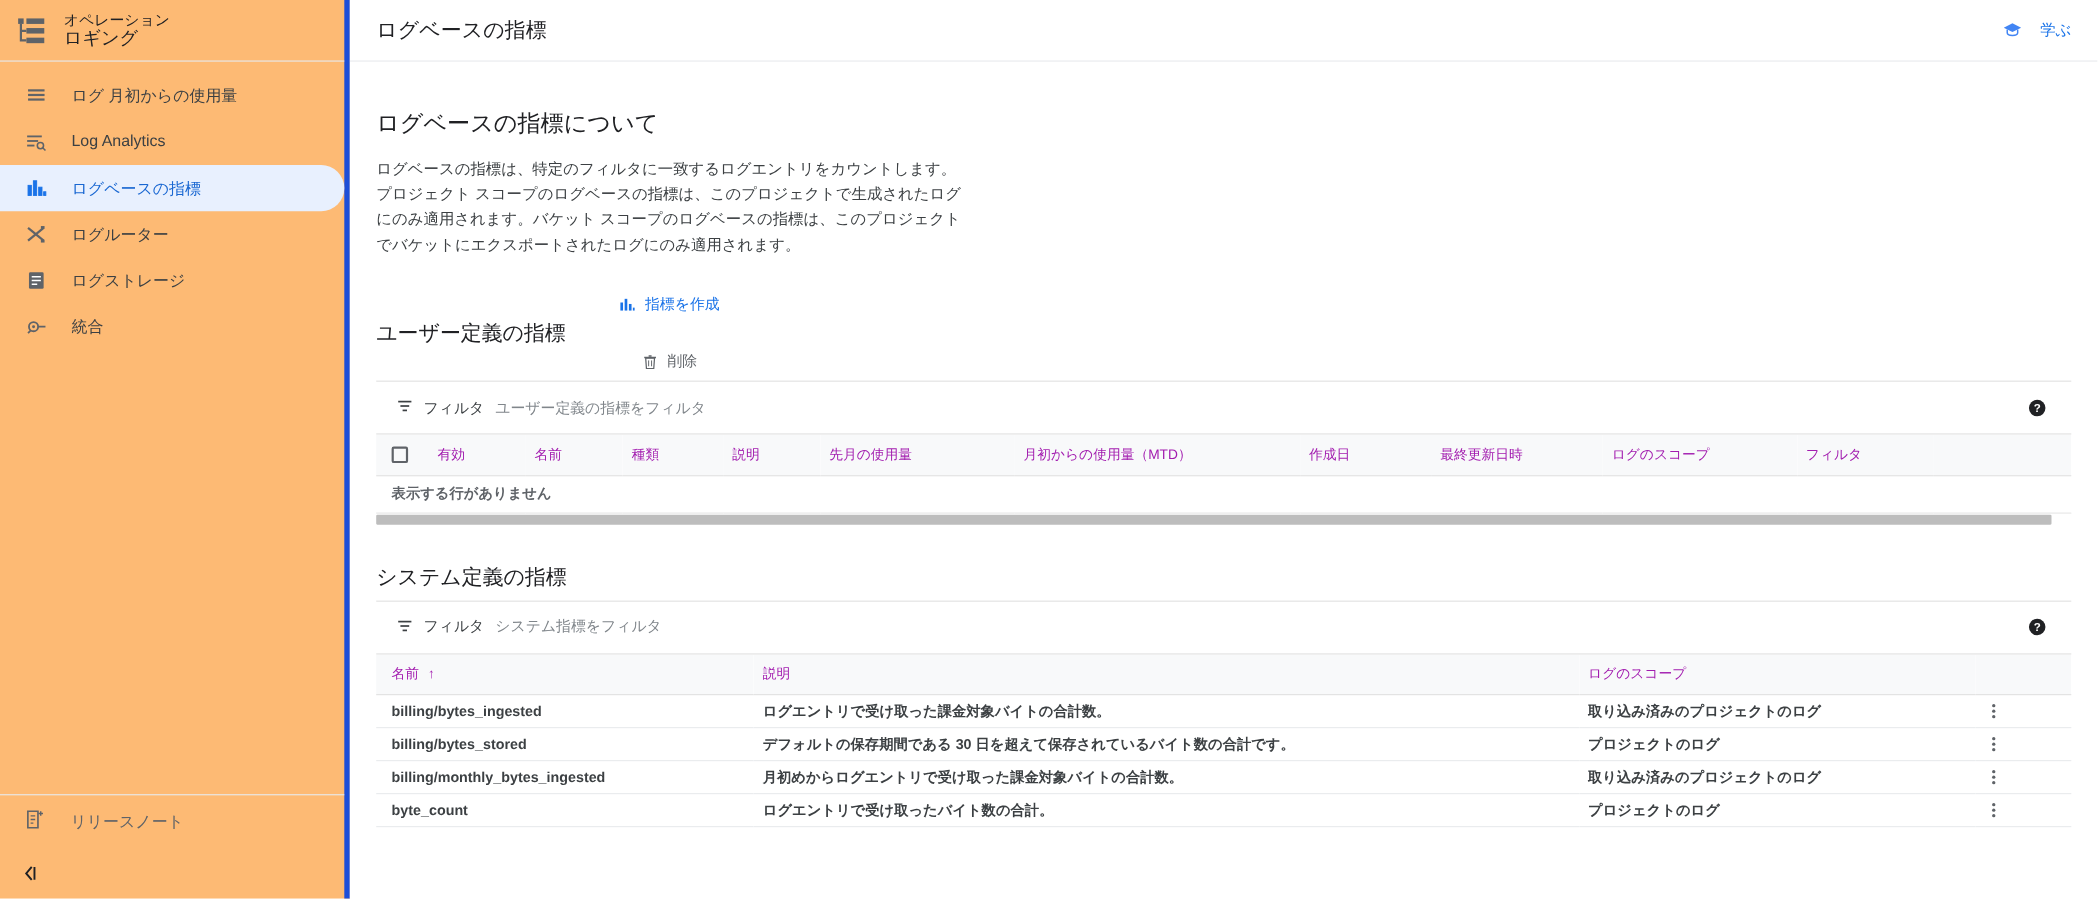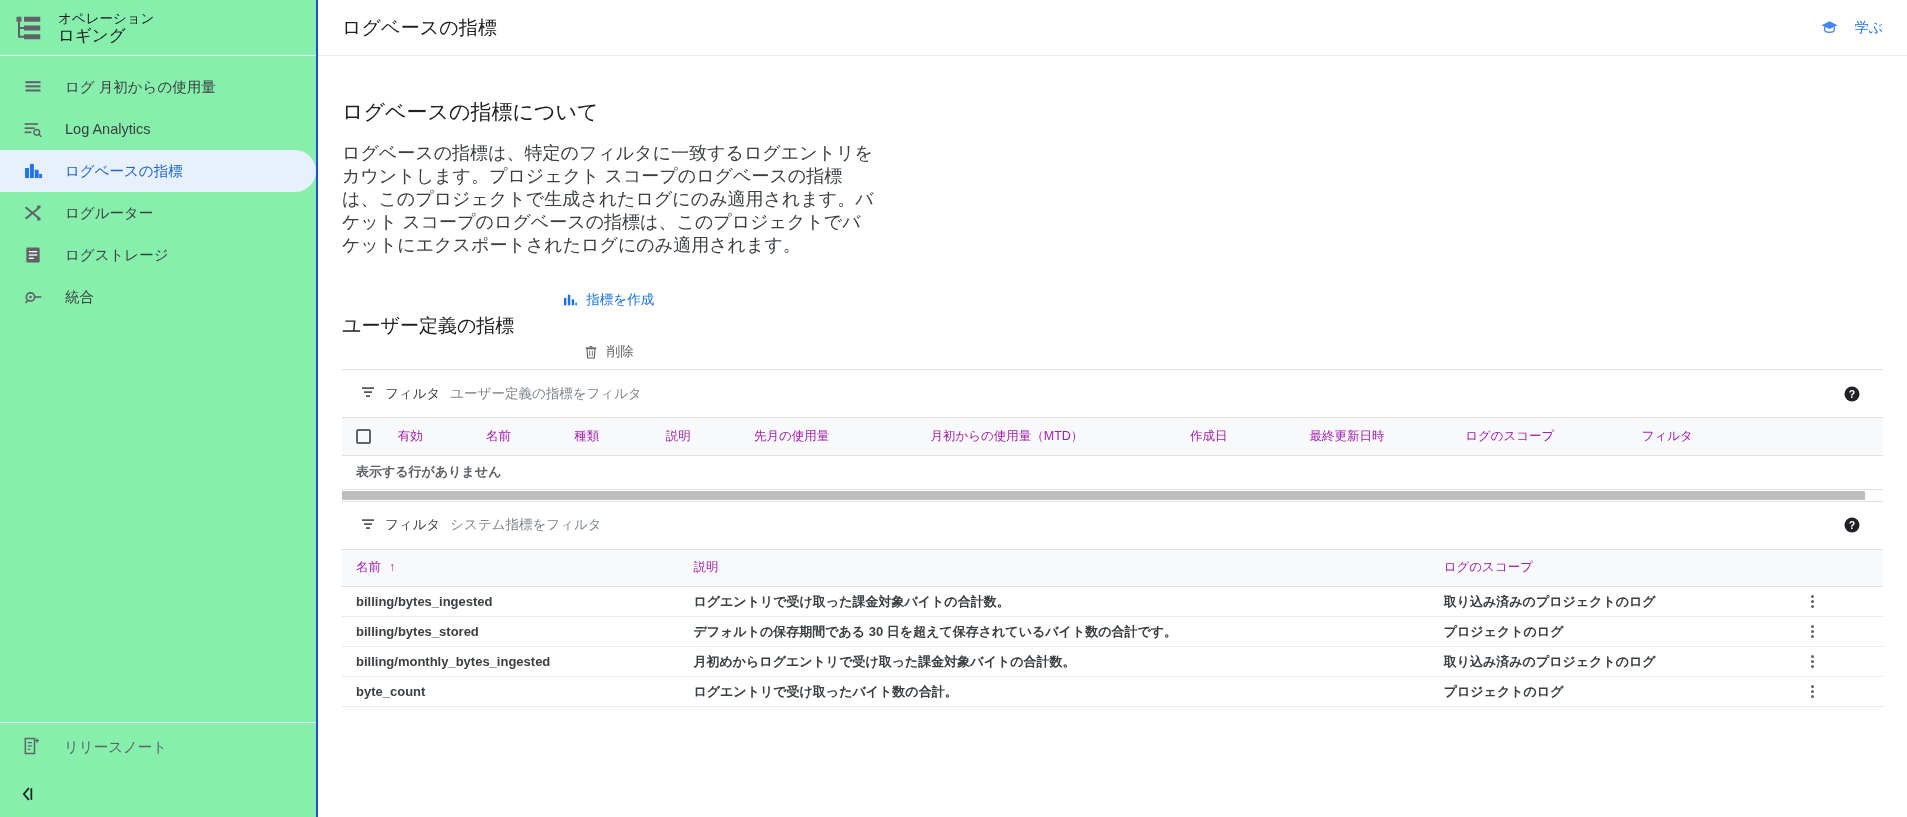--- a/index.html
+++ b/index.html
@@ -11,22 +11,22 @@
     font-family: "Liberation Sans", "DejaVu Sans", sans-serif;
     color: #202124;
   }
   .app { display: flex; width: 1907px; height: 817px; }
 
   
   .sidebar {
     width: 318px;
     min-width: 318px;
     height: 817px;
-    background: #86efac;
-    border-right: 2px solid #1d4ed8;
+    background: #fdba74;
+    border-right: 5px solid #1d4ed8;
     display: flex;
     flex-direction: column;
     position: relative;
   }
   .product-header {
     height: 56px;
     display: flex;
     align-items: center;
     padding: 0 14px 0 14px;
     border-bottom: 1px solid #e8eaed;
@@ -79,21 +79,21 @@
     padding: 0 24px 0 24px;
   }
   .topbar h1 { font-size: 19px; font-weight: 400; margin: 0; color: #202124; letter-spacing: .1px; }
   .learn-link { display: flex; align-items: center; gap: 16px; color: #1a73e8; font-size: 14px; cursor: pointer; }
   .learn-link svg { display:block; }
 
   .content { padding: 0 24px 0 24px; }
   .about-section { padding-top: 42px; }
   .about-title { font-size: 21px; font-weight: 400; color: #202124; margin: 0 0 16px 0; }
   .about-text {
-    font-size: 18px;
+    font-size: 14px;
     line-height: 23px;
     color: #3c4043;
     width: 535px;
     margin: 0;
   }
 
   .section-head {
     display: flex;
     align-items: center;
     gap: 48px;
@@ -442,20 +442,23 @@
               <td colspan="12">表示する行がありません</td>
             </tr>
           </tbody>
         </table>
 
         <div class="hscroll-track">
           <div class="hscroll-thumb"></div>
         </div>
       </div>
 
+      <div class="section-head">
+        <span class="section-title">システム定義の指標</span>
+      </div>
 
       <div class="card">
         <div class="filter-bar">
           <span class="filter-label">
             <span>
               <svg width="16" height="16" viewBox="0 0 24 24">
                   <g fill="#3c4043">
                 <rect x="3" y="5" width="18" height="2.3"></rect>
                 <rect x="6" y="11" width="12" height="2.3"></rect>
                 <rect x="9" y="17" width="6" height="2.3"></rect>

